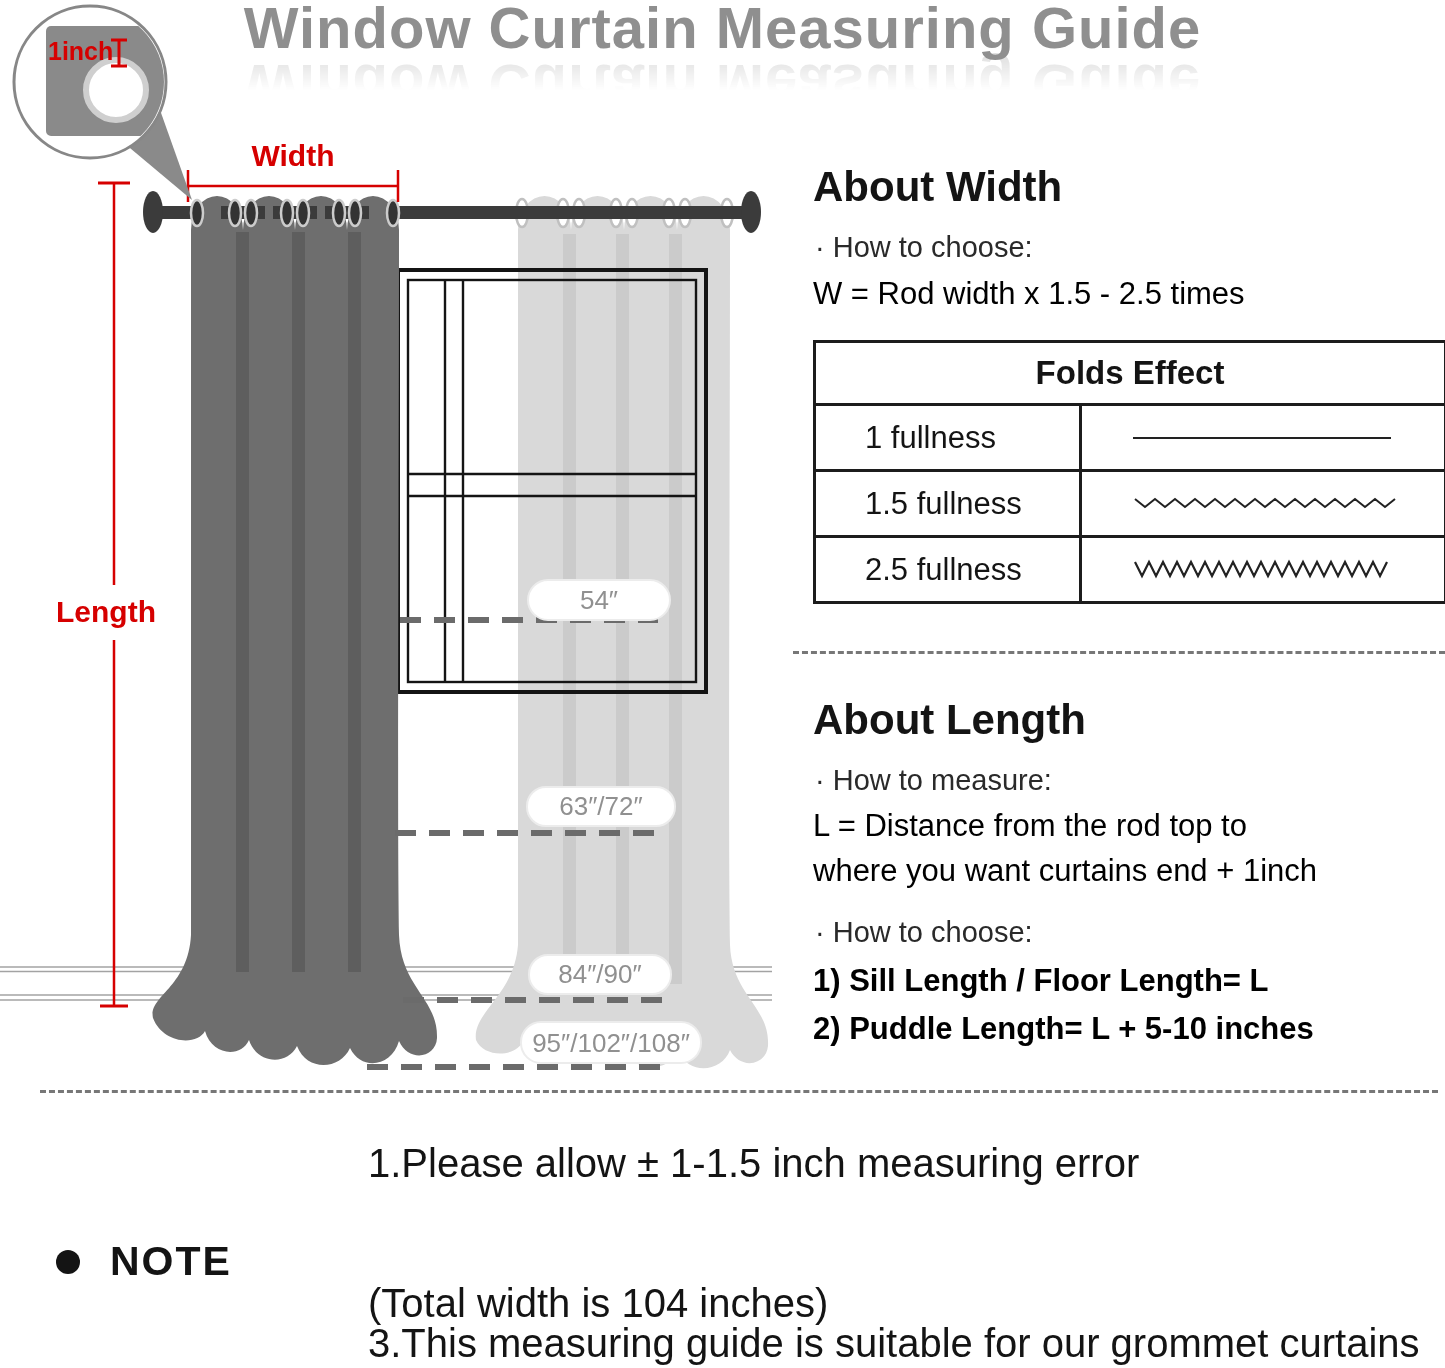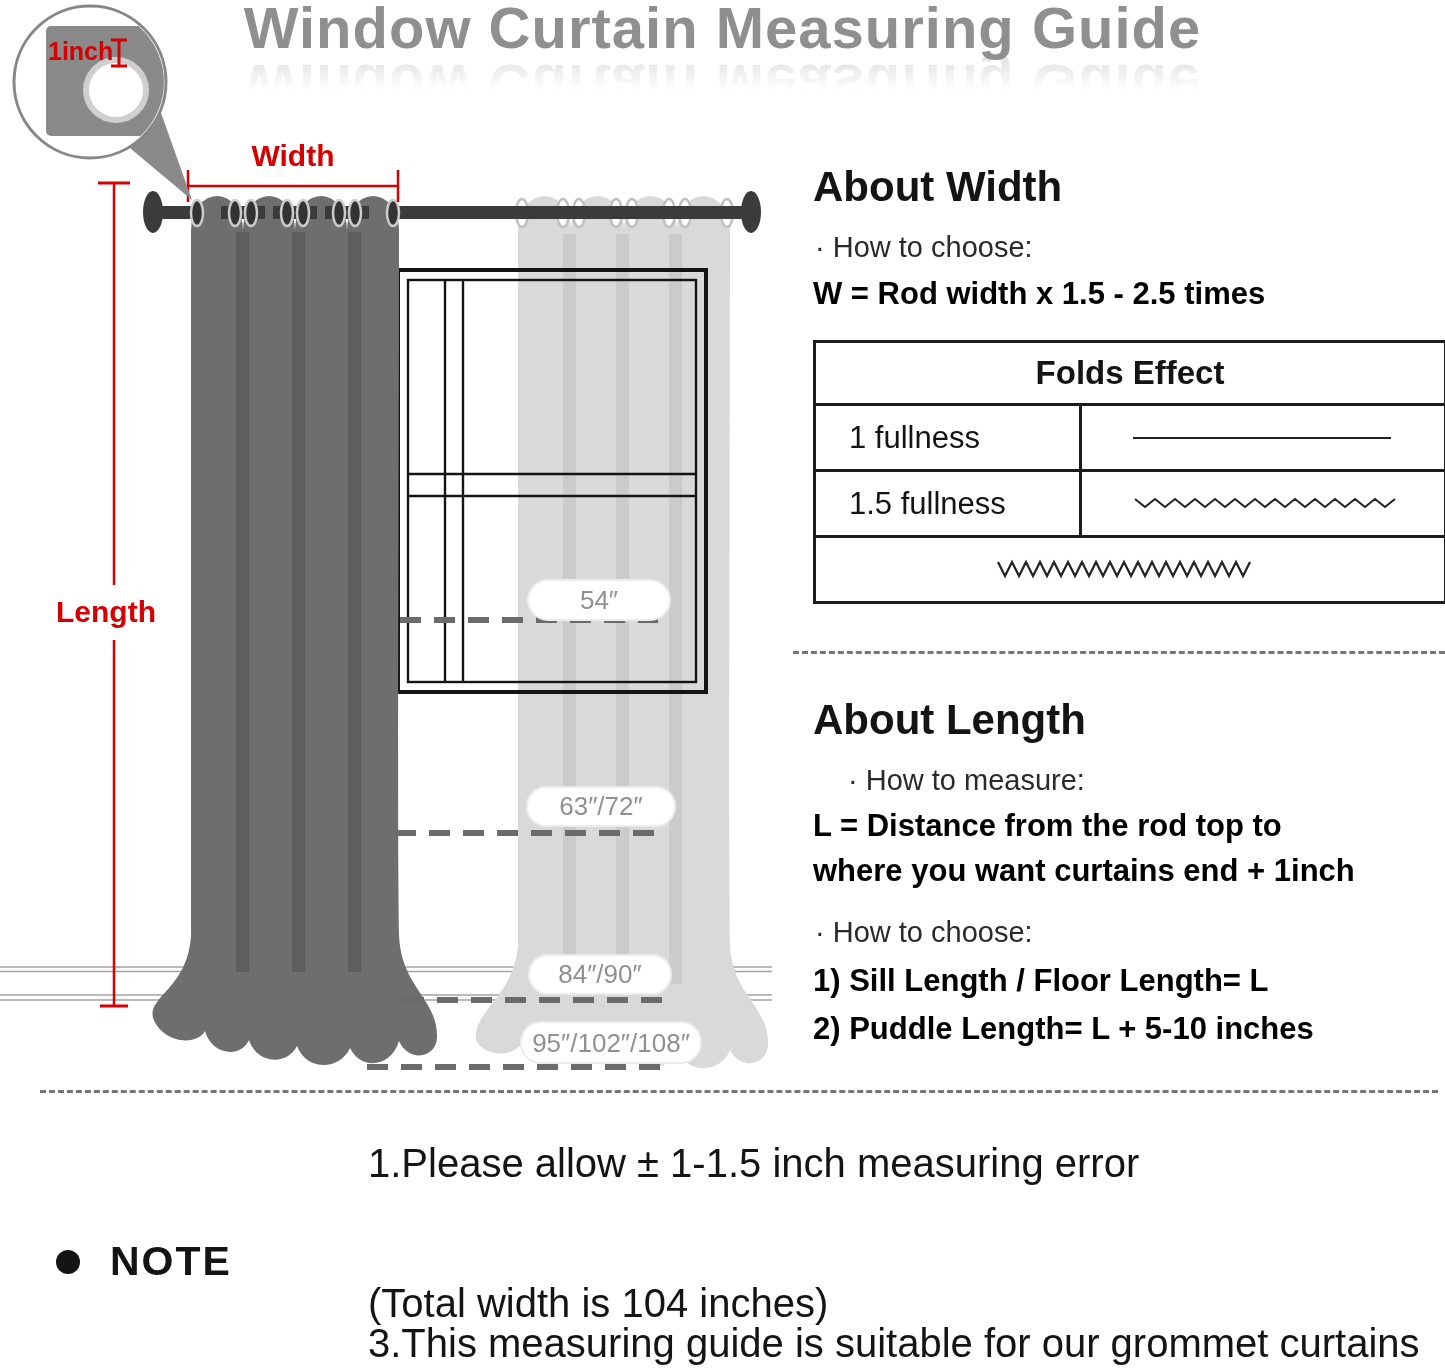--- a/index.html
+++ b/index.html
@@ -12,31 +12,31 @@
   .title-reflect{position:absolute;left:0;top:52px;width:1445px;text-align:center;
          font-size:58px;font-weight:bold;letter-spacing:1px;color:#8f8f8f;white-space:nowrap;
          transform:scaleY(-1);opacity:.40;
          -webkit-mask-image:linear-gradient(to bottom, transparent 42%, rgba(0,0,0,.75) 100%);
          mask-image:linear-gradient(to bottom, transparent 42%, rgba(0,0,0,.75) 100%);}
 
   
   .abs{position:absolute;white-space:nowrap;}
   .h-section{font-size:42px;font-weight:bold;color:#141414;}
   .bullet-line{font-size:29px;color:#2a2a2a;}
-  .formula{font-size:31px;font-weight:bold;color:#000;}
+  .formula{font-size:31px;font-weight:normal;color:#000;}
   .option{font-size:31px;font-weight:bold;color:#000;}
 
   
   .folds-table{position:absolute;left:813px;top:340px;width:628px;border:3px solid #1c1c1c;background:#fff;}
   .ft-header{height:60px;line-height:60px;text-align:center;font-size:33px;font-weight:bold;color:#141414;
              border-bottom:3px solid #1c1c1c;}
   .ft-row{display:flex;height:63px;}
   .ft-row + .ft-row{border-top:3px solid #1c1c1c;gap:8px;}
   .ft-label{width:266px;border-right:3px solid #1c1c1c;display:flex;align-items:center;
-            padding-left:33px;font-size:31px;color:#141414;box-sizing:border-box;}
+            padding-left:49px;font-size:31px;color:#141414;box-sizing:border-box;}
   .ft-fold{flex:1;display:flex;align-items:center;justify-content:center;}
 
   .dashed-sep{position:absolute;border-top:3px dashed #777;height:0;}
 
   
   .note-label{position:absolute;left:56px;top:1238px;display:flex;align-items:center;}
   .note-dot{width:24px;height:24px;border-radius:50%;background:#141414;margin-right:30px;}
   .note-word{font-size:41px;font-weight:bold;letter-spacing:2px;color:#141414;}
   .note-item{position:absolute;left:368px;font-size:40px;color:#141414;white-space:nowrap;}
 </style>
@@ -188,32 +188,33 @@
     </div>
     <div class="ft-row">
       <div class="ft-label">1.5 fullness</div>
       <div class="ft-fold">
         <svg width="280" height="22">
           <path d="M8,6 l10,8 10,-8 10,8 10,-8 10,8 10,-8 10,8 10,-8 10,8 10,-8 10,8 10,-8 10,8 10,-8 10,8 10,-8 10,8 10,-8 10,8 10,-8 10,8 10,-8 10,8 10,-8 10,8 10,-8" fill="none" stroke="#222" stroke-width="2"></path>
         </svg>
       </div>
     </div>
     <div class="ft-row">
+      <div class="ft-label">2.5 fullness</div>
       <div class="ft-fold">
         <svg width="280" height="24">
           <path d="M8,4 l7,14 7,-14 7,14 7,-14 7,14 7,-14 7,14 7,-14 7,14 7,-14 7,14 7,-14 7,14 7,-14 7,14 7,-14 7,14 7,-14 7,14 7,-14 7,14 7,-14 7,14 7,-14 7,14 7,-14 7,14 7,-14 7,14 7,-14 7,14 7,-14 7,14 7,-14 7,14 7,-14" fill="none" stroke="#222" stroke-width="2.2"></path>
         </svg>
       </div>
     </div>
   </div>
 
   <div class="dashed-sep" style="left:793px;top:651px;width:652px;"></div>
 
   <div class="abs h-section" style="left:813px;top:696px;">About Length</div>
-  <div class="abs bullet-line" style="left:815px;top:764px;margin-left:33px;">· How to measure:</div>
+  <div class="abs bullet-line" style="left:815px;top:764px;">· How to measure:</div>
   <div class="abs formula" style="left:813px;top:808px;">L = Distance from the rod top to</div>
   <div class="abs formula" style="left:813px;top:853px;">where you want curtains end + 1inch</div>
   <div class="abs bullet-line" style="left:815px;top:916px;">· How to choose:</div>
   <div class="abs option" style="left:813px;top:963px;">1)  Sill Length / Floor Length= L</div>
   <div class="abs option" style="left:813px;top:1011px;">2)  Puddle Length= L + 5-10 inches</div>
 
   <div class="dashed-sep" style="left:40px;top:1090px;width:1398px;"></div>
 
   <div class="note-label">
     <div class="note-dot"></div>

